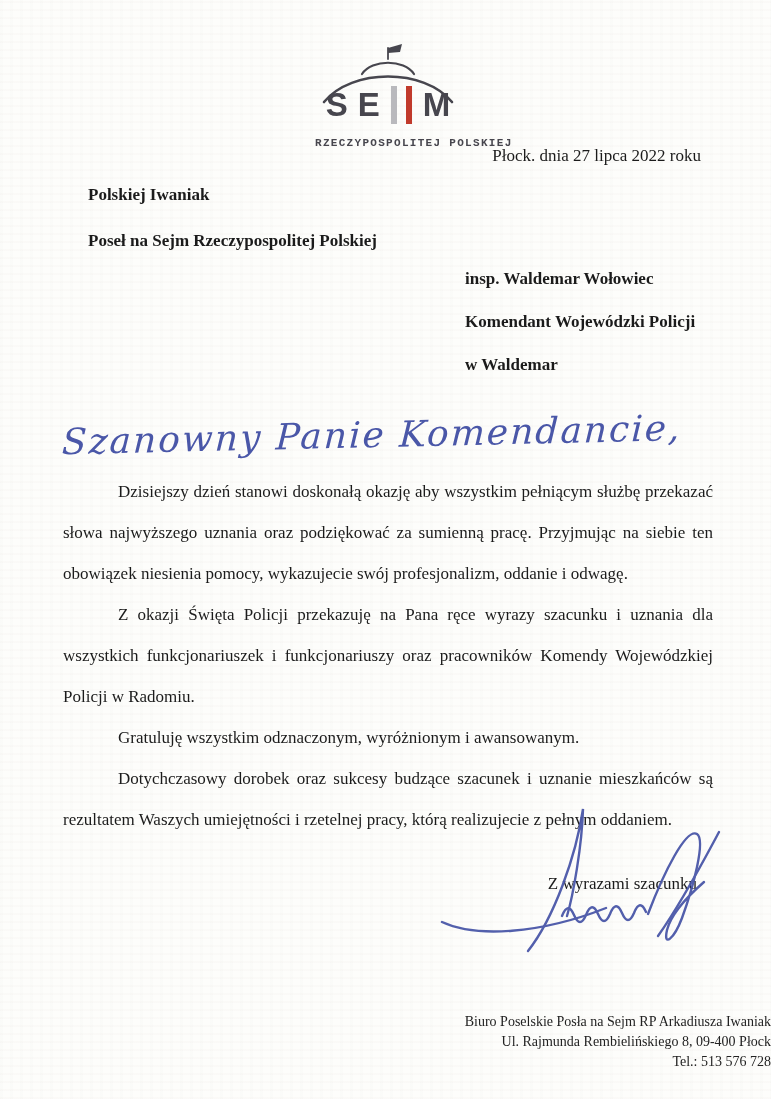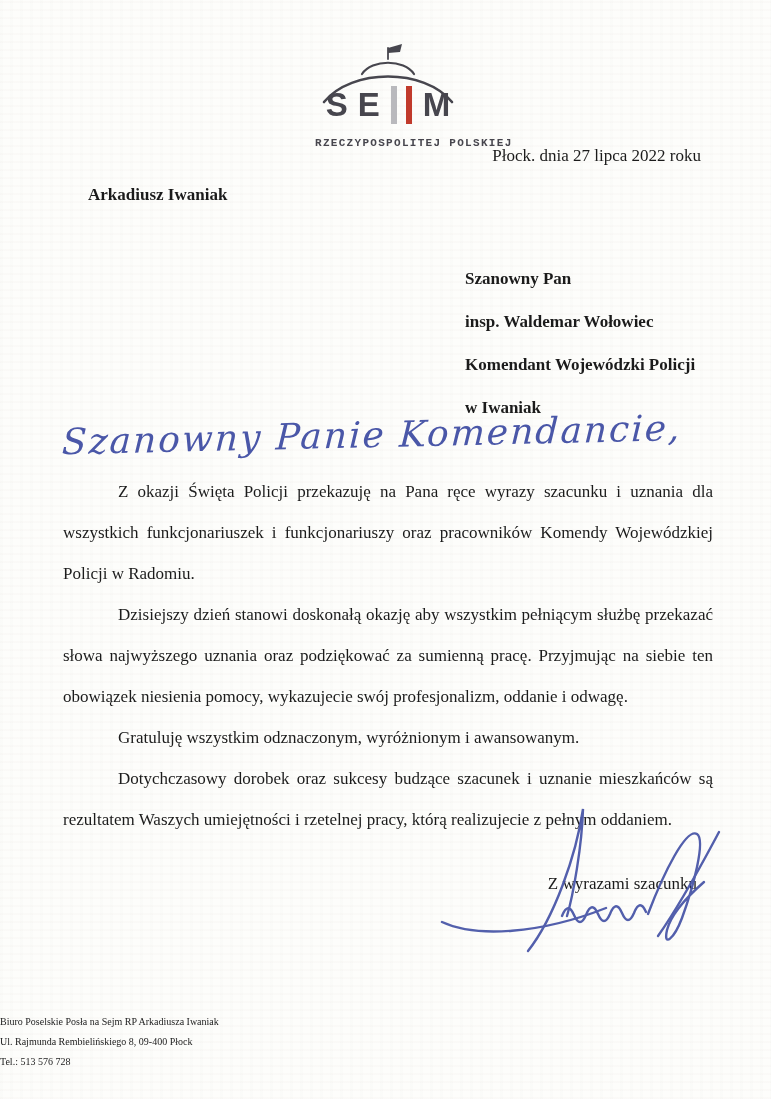--- a/index.html
+++ b/index.html
@@ -53,21 +53,21 @@
     font-size:17px; text-align:justify;
   }
   .body-text p { margin:0; text-indent:55px; line-height:41px; }
 
   .closing { position:absolute; top:874px; right:74px; font-size:17px; white-space:nowrap; }
 
   .signature { position:absolute; left:436px; top:804px; }
 
   .footer {
     position:absolute; top:1012px; left:0; width:100%;
-    text-align:left; font-size:10px; line-height:20px; color:#222;
+    text-align:right; font-size:14px; line-height:20px; color:#222;
   }
 </style>
 </head>
 <body>
 
 <div class="page">
 
   <div class="logo">
     <svg class="dome" width="140" height="64" viewBox="0 0 140 64">
       <path d="M 6,60 C 34,26 106,26 134,60" fill="none" stroke="#47464e" stroke-width="2.6" stroke-linecap="round"></path>
@@ -83,35 +83,35 @@
         <span class="jbar" style="background:#c13a2c;"></span>
       </span>
       <span>M</span>
     </div>
     <div class="logo-subtitle" style="color:#47464e;">RZECZYPOSPOLITEJ POLSKIEJ</div>
   </div>
 
   <div class="date-line">Płock. dnia 27 lipca 2022 roku</div>
 
   <div class="sender">
-    <div class="line">Arkadiusz Iwaniak</div>
+    <div class="line">Polskiej Iwaniak</div>
+    <div class="line">Poseł na Sejm Rzeczypospolitej Polskiej</div>
   </div>
 
   <div class="recipient">
-    <div class="line">Szanowny Pan</div>
     <div class="line">insp. Waldemar Wołowiec</div>
     <div class="line">Komendant Wojewódzki Policji</div>
-    <div class="line">w Iwaniak</div>
+    <div class="line">w Waldemar</div>
   </div>
 
   <div class="greeting" style="color:#4a57a8;">Szanowny Panie Komendancie,</div>
 
   <div class="body-text">
+    <p>Dzisiejszy dzień stanowi doskonałą okazję aby wszystkim pełniącym służbę przekazać słowa najwyższego uznania oraz podziękować za sumienną pracę. Przyjmując na siebie ten obowiązek niesienia pomocy, wykazujecie swój profesjonalizm, oddanie i odwagę.</p>
     <p>Z okazji Święta Policji przekazuję na Pana ręce wyrazy szacunku i uznania dla wszystkich funkcjonariuszek i funkcjonariuszy oraz pracowników Komendy Wojewódzkiej Policji w Radomiu.</p>
-    <p>Dzisiejszy dzień stanowi doskonałą okazję aby wszystkim pełniącym służbę przekazać słowa najwyższego uznania oraz podziękować za sumienną pracę. Przyjmując na siebie ten obowiązek niesienia pomocy, wykazujecie swój profesjonalizm, oddanie i odwagę.</p>
     <p>Gratuluję wszystkim odznaczonym, wyróżnionym i awansowanym.</p>
     <p>Dotychczasowy dorobek oraz sukcesy budzące szacunek i uznanie mieszkańców są rezultatem Waszych umiejętności i rzetelnej pracy, którą realizujecie z pełnym oddaniem.</p>
   </div>
 
   <div class="closing">Z wyrazami szacunku</div>
 
   <svg class="signature" width="312" height="150" viewBox="0 0 312 150">
     <g fill="none" stroke="#4a57a8" stroke-width="2.4" stroke-linecap="round" opacity="0.95">
 
       <path d="M 6,118 C 40,134 104,130 170,104"></path>

